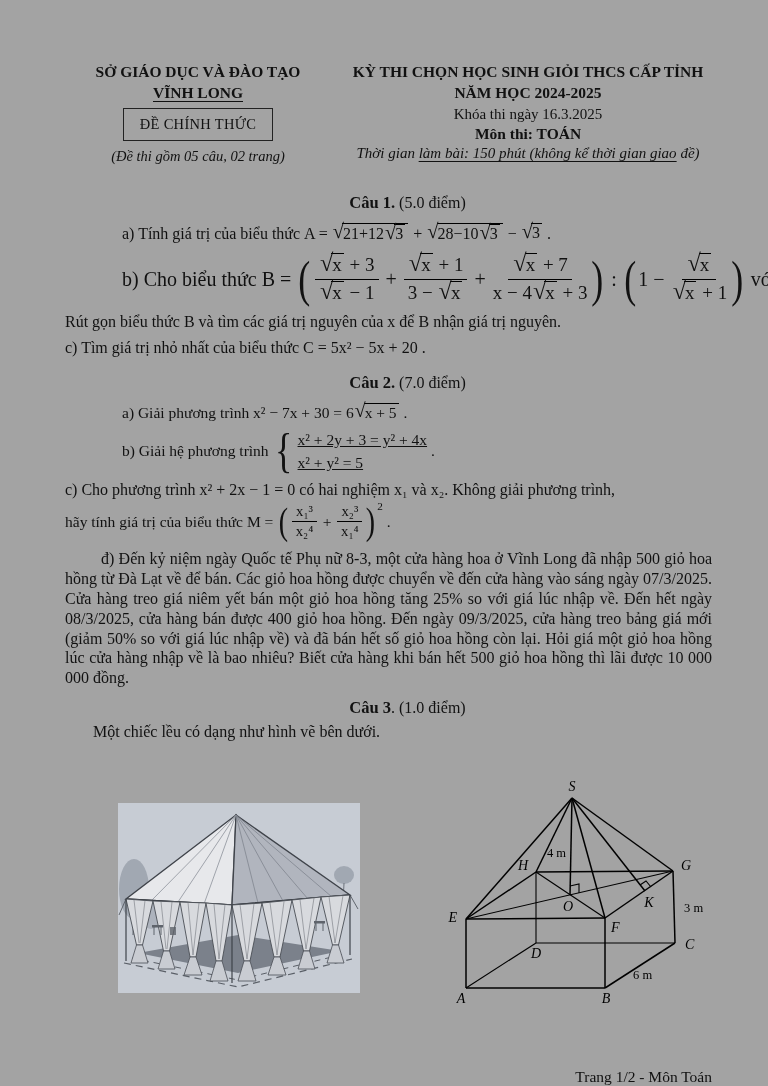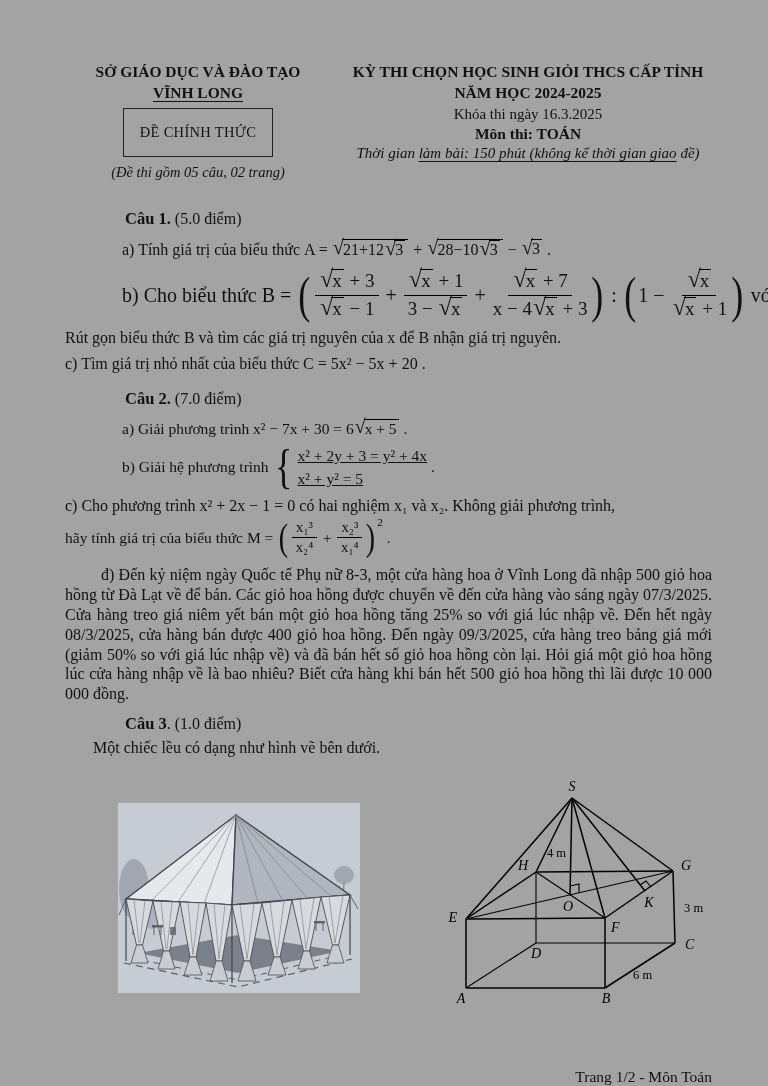--- a/index.html
+++ b/index.html
@@ -8,27 +8,27 @@
     background:#a3a3a3;overflow:hidden;
     font-family:"Liberation Serif","DejaVu Serif",serif;
     color:#111;
   }
   
   .head{display:flex;padding-top:62px;}
   .head-left{width:280px;margin-left:58px;text-align:center;flex-shrink:0;}
   .head-right{flex:1;text-align:center;margin-right:50px;}
   .h-b{font-weight:bold;font-size:15.5px;line-height:1.35;}
   .h-u{text-decoration:underline;text-underline-offset:3px;}
-  .stamp-box{display:inline-block;border:1.6px solid #222;padding:15px 16px;margin-top:4px;font-size:14.5px;letter-spacing:.3px;}
+  .stamp-box{display:inline-block;border:1.6px solid #222;padding:7px 16px;margin-top:4px;font-size:14.5px;letter-spacing:.3px;}
   .h-note{font-style:italic;font-size:14.5px;margin-top:7px;}
   .h-reg{font-size:15px;line-height:1.35;}
   .h-it{font-style:italic;font-size:15px;}
   
   main{margin:28px 56px 0 65px;font-size:16px;}
-  .qhead{margin:14px 0 4px 60px;}
+  .qhead{margin:14px 0 4px 38px;text-align:center;}
   .qhead b{font-size:16.5px;}
   .mline{display:flex;align-items:center;white-space:nowrap;}
   .ind{margin-left:57px;}
   .mt{white-space:pre;}
   p.plain{margin:6px 0;line-height:1.28;font-family:Liberation Serif, serif;}
   .justify{text-align:justify;text-indent:36px;margin:8px 0 6px;line-height:1.24;}
   
   .mrow{display:inline-flex;align-items:center;}
   .msqrt{display:inline-flex;align-items:flex-start;margin:0 1px;}
   .msign{font-size:1.28em;line-height:1;transform:translateY(-0.1em);margin-right:-2px;}

